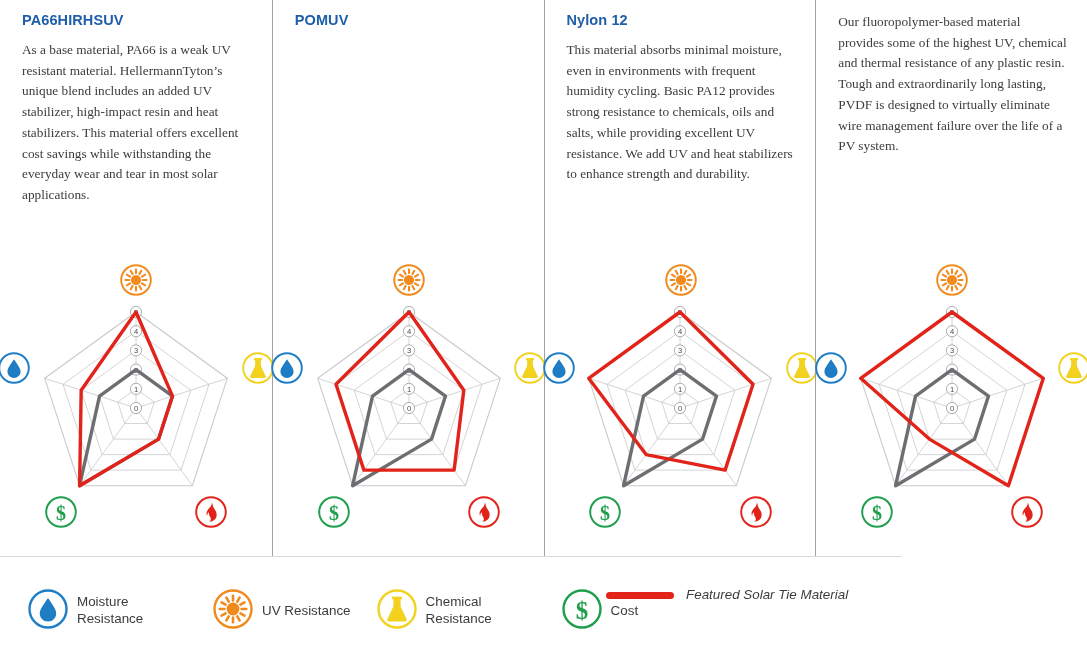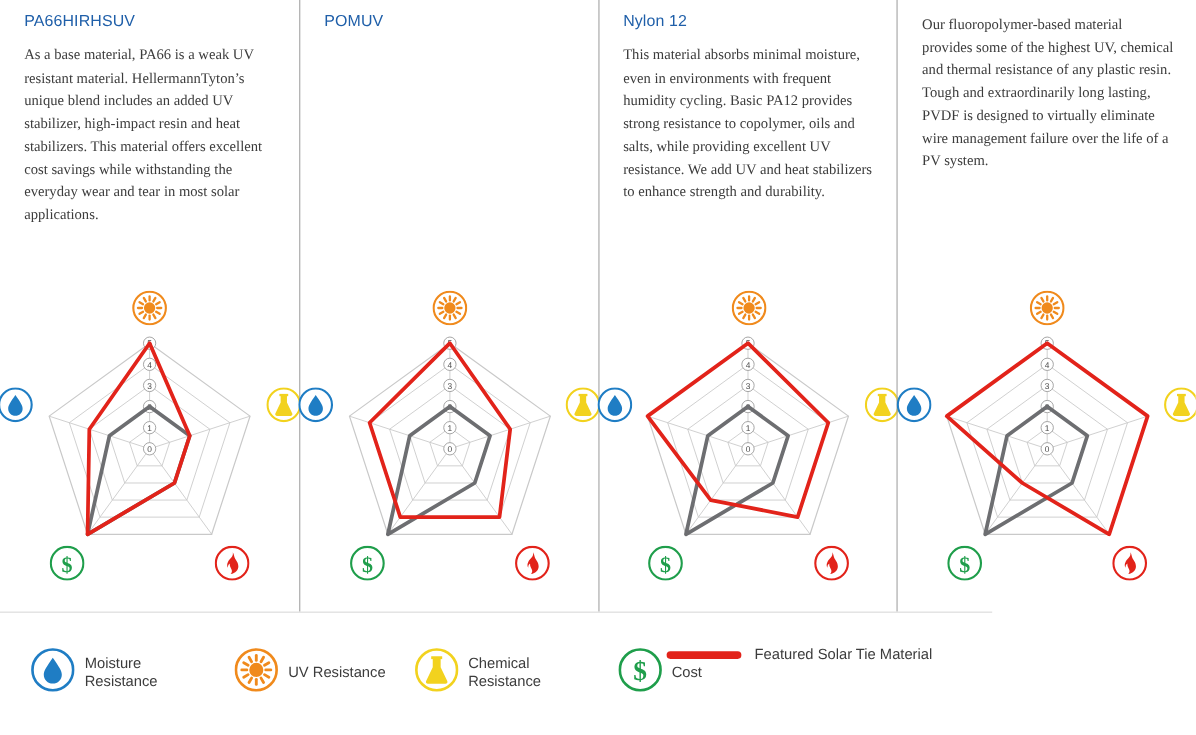--- a/index.html
+++ b/index.html
@@ -16,21 +16,21 @@
   .columns { display: flex; width: 1087px; height: 556px; }
   .col {
     position: relative;
     width: 271.75px;
     padding: 12px 18px 0 22px;
   }
   .col + .col { border-left: 1px solid #a3a3a3; }
 
   .col-title {
     font-size: 14.5px;
-    font-weight: normal;
+    font-weight: bold;
     color: #222222;
     margin: 0 0 12px 0;
     letter-spacing: 0.1px;
   }
   .col-title.blue { color: #1f5fa9; }
   .col-body {
     font-size: 13.3px;
     line-height: 1.56;
     color: #3c3c3c;
     margin: 0;
@@ -75,21 +75,21 @@
     right: 26px; top: 30px;
     width: 270px;
   }
   .series-row {
     display: flex;
     align-items: center;
     gap: 12px;
     margin-bottom: 10px;
   }
   .series-swatch { width: 68px; height: 7px; border-radius: 4px; flex: none; }
-  .series-label { font-size: 13.4px; line-height: 1.25; color: #3c3c3c; }
+  .series-label { font-size: 13.4px; line-height: 1.25; color: #3c3c3c; font-style: italic; }
 </style>
 </head>
 <body>
 
 <div class="page">
 
   <div class="columns">
 
     <div class="col">
       <h3 class="col-title blue">PA66HIRHSUV</h3>
@@ -237,21 +237,21 @@
             <svg width="32" height="32" viewBox="0 0 40 40">
               <circle cx="20" cy="20" r="18.5" fill="#ffffff" stroke="#1f7dc4" stroke-width="2.4"></circle>
               <path d="M20 9 C14.5 17 11.8 20.6 11.8 24.4 C11.8 29.1 15.5 32.4 20 32.4 C24.5 32.4 28.2 29.1 28.2 24.4 C28.2 20.6 25.5 17 20 9 Z" fill="#1f7dc4"></path>
             </svg>
           </div>
         </div>
     </div>
 
     <div class="col">
       <h3 class="col-title blue">Nylon 12</h3>
-      <p class="col-body">This material absorbs minimal moisture, even in environments with frequent humidity cycling. Basic PA12 provides strong resistance to copolymer, oils and salts, while providing excellent UV resistance. We add UV and heat stabilizers to enhance strength and durability.</p>
+      <p class="col-body">This material absorbs minimal moisture, even in environments with frequent humidity cycling. Basic PA12 provides strong resistance to chemicals, oils and salts, while providing excellent UV resistance. We add UV and heat stabilizers to enhance strength and durability.</p>
       <div class="radar-wrap">
           <svg width="252" height="268" viewBox="0 0 252 268">
             <polygon points="126.0,110.8 144.3,124.1 137.3,145.5 114.7,145.5 107.7,124.1" fill="none" stroke="#c9c9c9" stroke-width="0.8"></polygon>
             <polygon points="126.0,91.6 162.5,118.1 148.6,161.1 103.4,161.1 89.5,118.1" fill="none" stroke="#c9c9c9" stroke-width="0.8"></polygon>
             <polygon points="126.0,72.4 180.8,112.2 159.9,176.6 92.1,176.6 71.2,112.2" fill="none" stroke="#c9c9c9" stroke-width="0.8"></polygon>
             <polygon points="126.0,53.2 199.0,106.3 171.1,192.1 80.9,192.1 53.0,106.3" fill="none" stroke="#c9c9c9" stroke-width="0.8"></polygon>
             <polygon points="126.0,34.0 217.3,100.3 182.4,207.7 69.6,207.7 34.7,100.3" fill="none" stroke="#c9c9c9" stroke-width="1.1"></polygon>
             <line x1="126" y1="130" x2="126" y2="34" stroke="#c9c9c9" stroke-width="0.8"></line>
             <line x1="126" y1="130" x2="217.30142556433475" y2="100.33436854000504" stroke="#c9c9c9" stroke-width="0.8"></line>
             <line x1="126" y1="130" x2="182.4273842200774" y2="207.66563145999496" stroke="#c9c9c9" stroke-width="0.8"></line>

